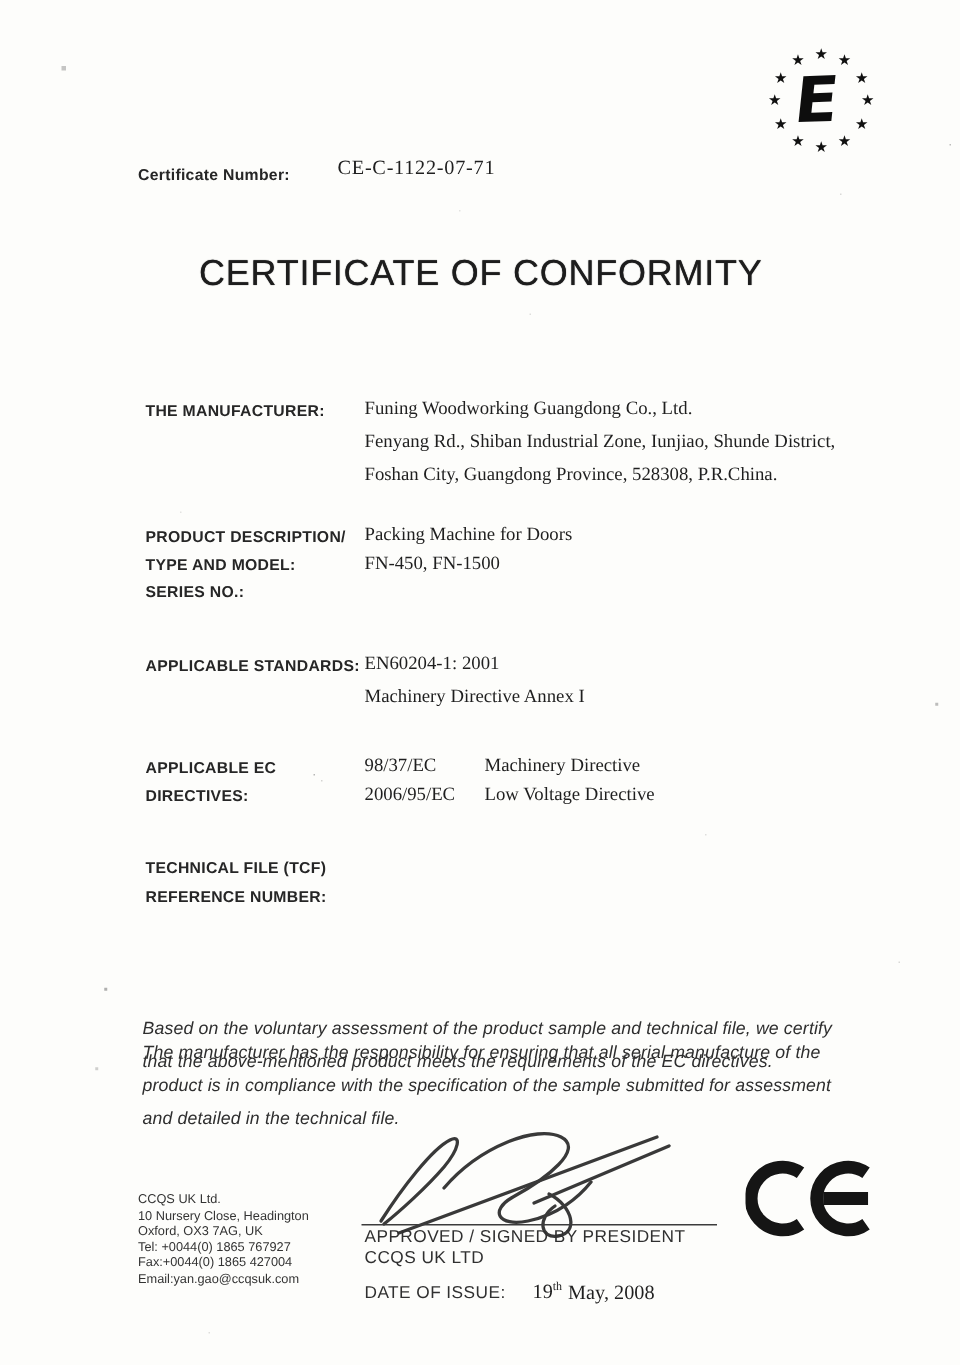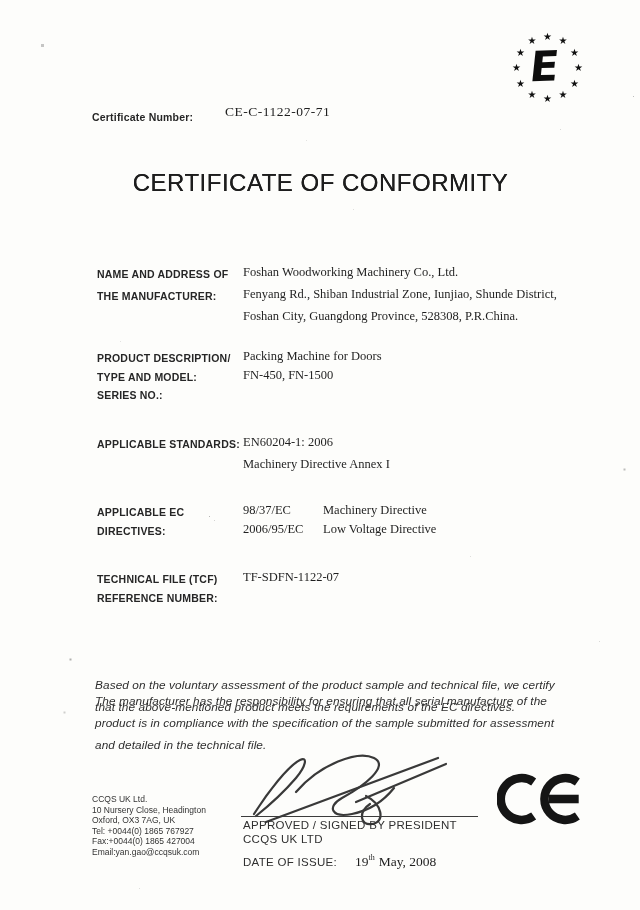--- a/index.html
+++ b/index.html
@@ -92,25 +92,24 @@
     <span class="logo-e">E</span>
   </div>
 
   <div class="label certnum-label">Certificate Number:</div>
   <div class="value certnum-value">CE-C-1122-07-71</div>
 
   <h1 class="title">CERTIFICATE OF CONFORMITY</h1>
 
   <section class="sec sec-manufacturer">
     <div class="col-label">
-      <div class="label">NAME AND ADDRESS OF</div>
       <div class="label">THE MANUFACTURER:</div>
     </div>
     <div class="col-value">
-      <div class="value">Foshan Woodworking Machinery Co., Ltd.</div>
+      <div class="value">Funing Woodworking Guangdong Co., Ltd.</div>
       <div class="value">Fenyang Rd., Shiban Industrial Zone, Iunjiao, Shunde District,</div>
       <div class="value">Foshan City, Guangdong Province, 528308, P.R.China.</div>
     </div>
   </section>
 
   <section class="sec sec-product">
     <div class="col-label">
       <div class="label">PRODUCT DESCRIPTION/</div>
       <div class="label">TYPE AND MODEL:</div>
       <div class="label">SERIES NO.:</div>
@@ -119,21 +118,21 @@
       <div class="value">Packing Machine for Doors</div>
       <div class="value">FN-450, FN-1500</div>
     </div>
   </section>
 
   <section class="sec sec-standards">
     <div class="col-label">
       <div class="label">APPLICABLE STANDARDS:</div>
     </div>
     <div class="col-value">
-      <div class="value">EN60204-1: 2006</div>
+      <div class="value">EN60204-1: 2001</div>
       <div class="value">Machinery Directive Annex I</div>
     </div>
   </section>
 
   <section class="sec sec-directives">
     <div class="col-label">
       <div class="label">APPLICABLE EC</div>
       <div class="label">DIRECTIVES:</div>
     </div>
     <div class="col-value">
@@ -145,23 +144,20 @@
         <div class="value">2006/95/EC</div>
         <div class="value">Low Voltage Directive</div>
       </div>
     </div>
   </section>
 
   <section class="sec sec-technical">
     <div class="col-label">
       <div class="label">TECHNICAL FILE (TCF)</div>
       <div class="label">REFERENCE NUMBER:</div>
-    </div>
-    <div class="col-value">
-      <div class="value">TF-SDFN-1122-07</div>
     </div>
   </section>
 
   <p class="statement statement-1">Based on the voluntary assessment of the product sample and technical file, we certify that the above-mentioned product meets the requirements of the EC directives.</p>
   <p class="statement statement-2">The manufacturer has the responsibility for ensuring that all serial manufacture of the product is in compliance with the specification of the sample submitted for assessment and detailed in the technical file.</p>
 
   <div class="issuer">
     <div>CCQS UK Ltd.</div>
     <div>10 Nursery Close, Headington</div>
     <div>Oxford, OX3 7AG, UK</div>

